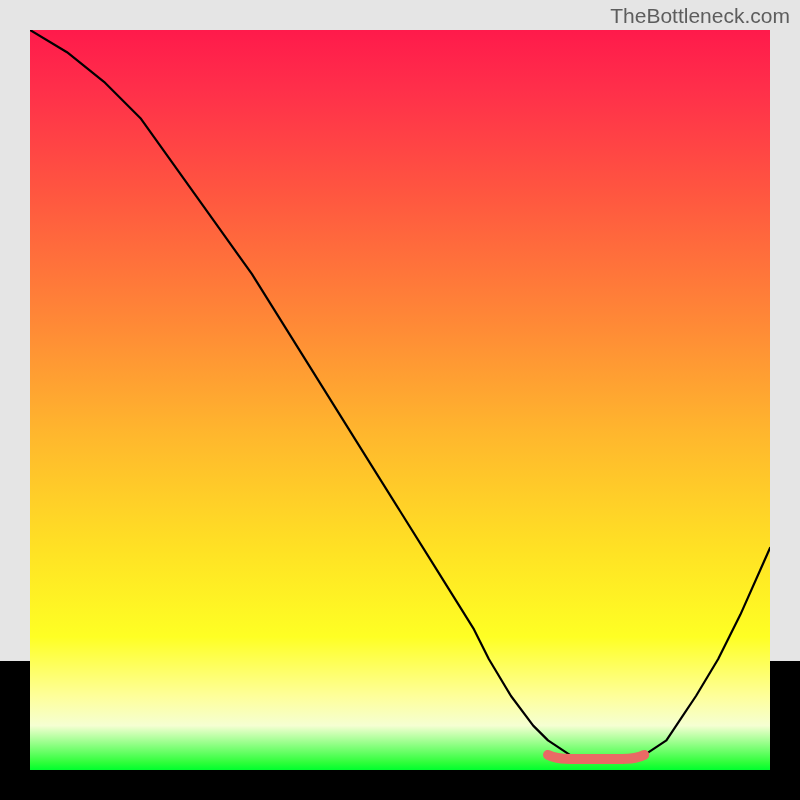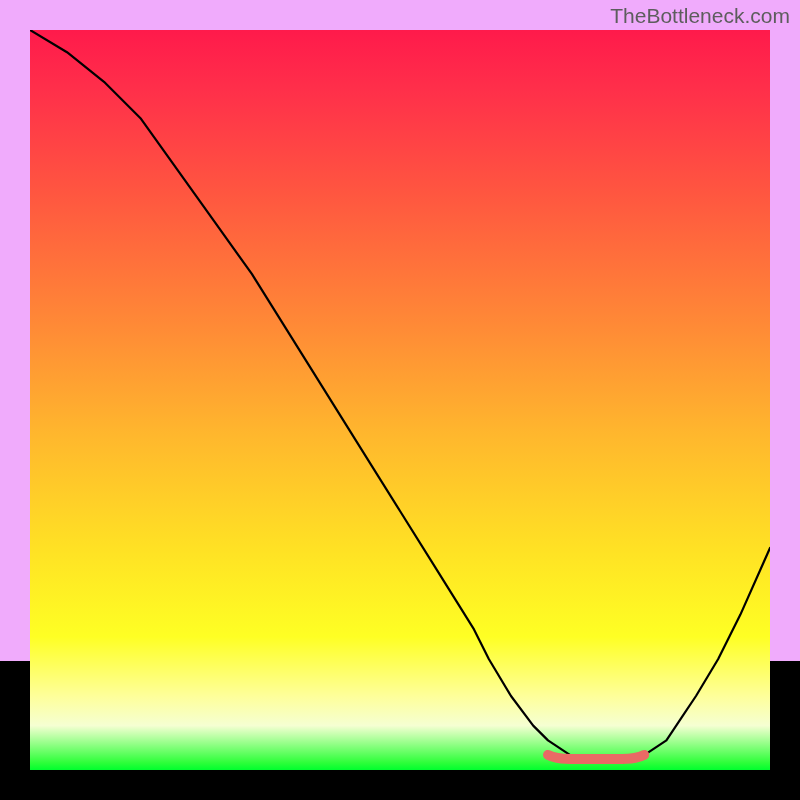--- a/index.html
+++ b/index.html
@@ -8,21 +8,21 @@
     width: 800px;
     height: 800px;
     overflow: hidden;
     background: #000;
     font-family: Arial, Helvetica, sans-serif;
   }
   .frame {
     position: relative;
     width: 800px;
     height: 661px;
-    background: #f0abfc;
+    background: #e5e5e5;
   }
   .watermark {
     position: absolute;
     top: 4px;
     right: 10px;
     color: #5d5d5d;
     font-size: 21px;
     font-weight: 500;
     letter-spacing: 0px;
     z-index: 5;

